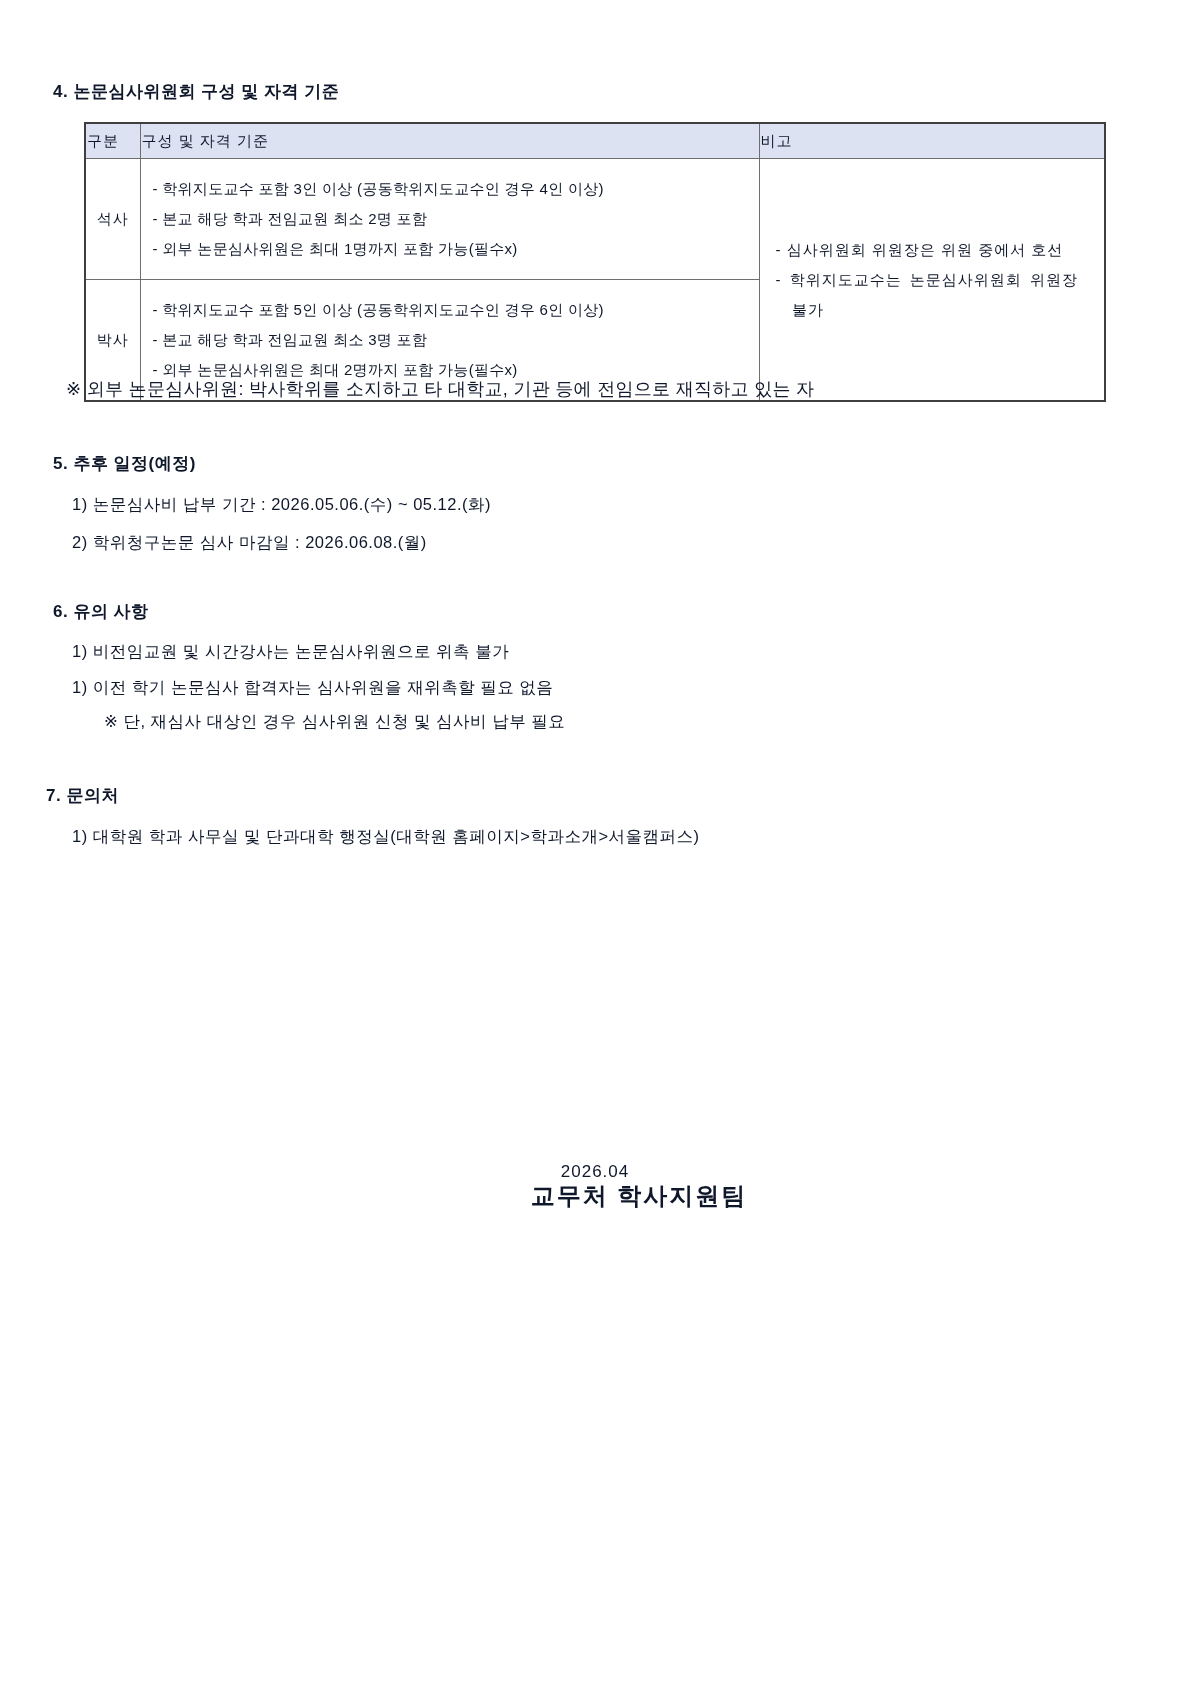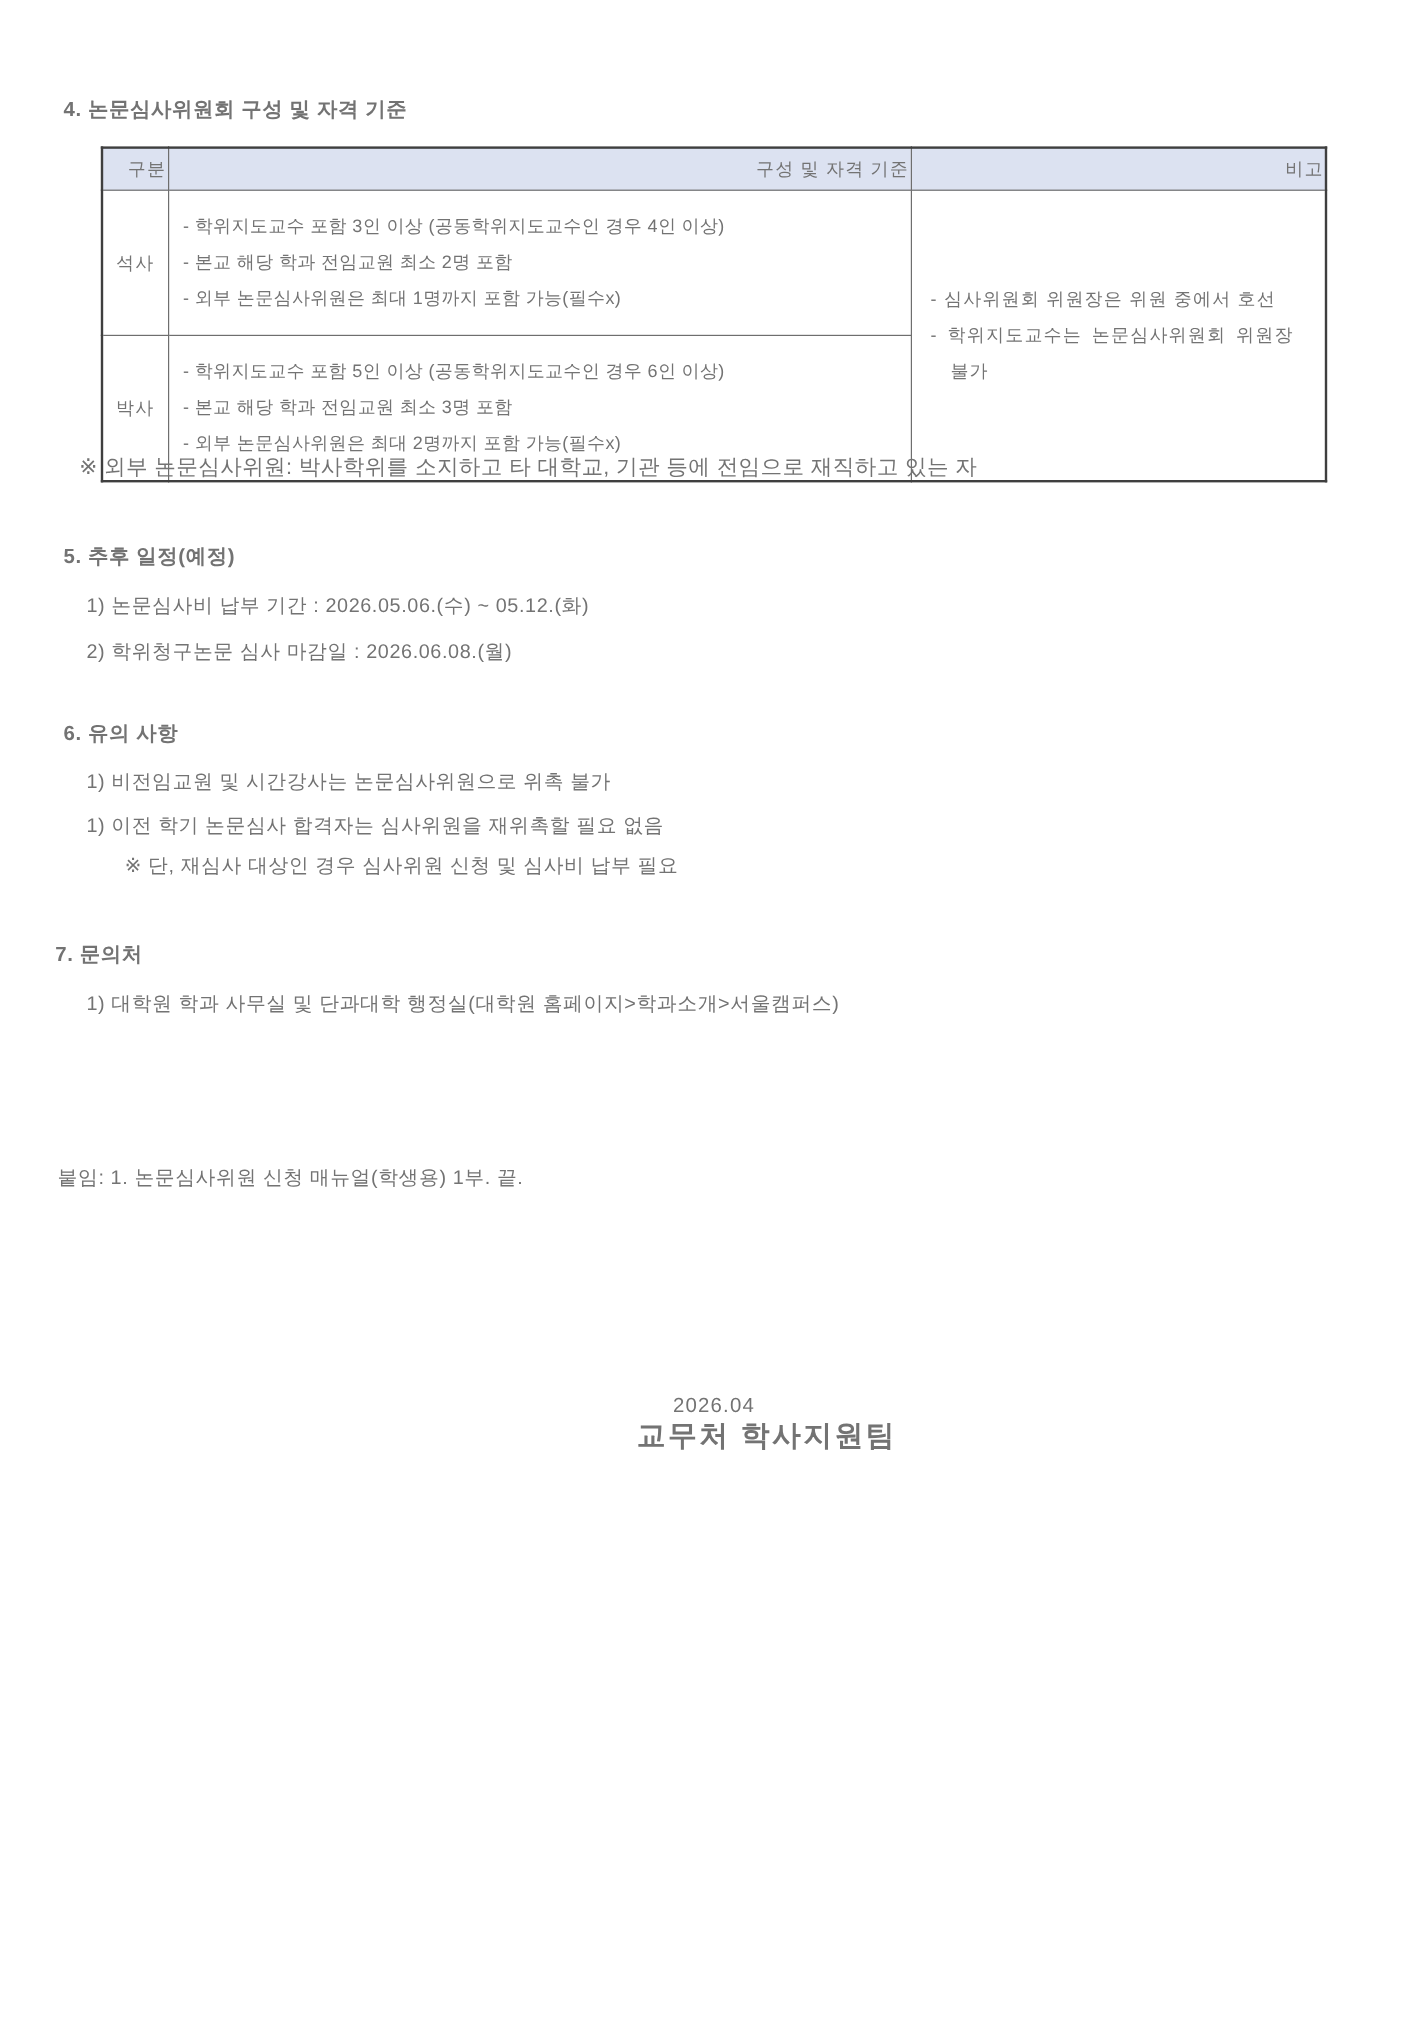--- a/index.html
+++ b/index.html
@@ -3,21 +3,21 @@
 <meta charset="utf-8">
 <style>
   html, body { margin: 0; padding: 0; background: #e9e9e9; }
   .page {
     position: relative;
     width: 1190px;
     height: 1682px;
     margin: 0 auto;
     background: #ffffff;
     font-family: "Liberation Sans", "DejaVu Sans", sans-serif;
-    color: #737373;
+    color: #0f172a;
     overflow: hidden;
   }
   .abs { position: absolute; }
   .sec-title {
     font-size: 17px;
     font-weight: bold;
     letter-spacing: 0.5px;
     white-space: nowrap;
   }
   .body-line {
@@ -42,21 +42,21 @@
   table.committee col.c2 { width: 619px; }
   table.committee col.c3 { width: 346px; }
   table.committee th, table.committee td {
     border: 1px solid #6e6e6e;
     vertical-align: middle;
   }
   table.committee th {
     background: #dce2f1;
     height: 32px;
     font-weight: normal;
-    text-align: right;
+    text-align: left;
     letter-spacing: 1px;
   }
   td.cat {
     text-align: center;
     letter-spacing: 1px;
   }
   td.crit {
     padding: 8px 12px;
     height: 104px;
   }
@@ -134,18 +134,17 @@
   <div class="abs body-line" style="left:72px; top:532px;">2) 학위청구논문 심사 마감일 : 2026.06.08.(월)</div>
 
   <div class="abs sec-title" style="left:53px; top:600px;">6. 유의 사항</div>
   <div class="abs body-line" style="left:72px; top:641px;">1) 비전임교원 및 시간강사는 논문심사위원으로 위촉 불가</div>
   <div class="abs body-line" style="left:72px; top:677px;">1) 이전 학기 논문심사 합격자는 심사위원을 재위촉할 필요 없음</div>
   <div class="abs body-line" style="left:104px; top:711px;">※ 단, 재심사 대상인 경우 심사위원 신청 및 심사비 납부 필요</div>
 
   <div class="abs sec-title" style="left:46px; top:784px;">7. 문의처</div>
   <div class="abs body-line" style="left:72px; top:826px;">1) 대학원 학과 사무실 및 단과대학 행정실(대학원 홈페이지&gt;학과소개&gt;서울캠퍼스)</div>
 
-  <div class="abs body-line" style="left:48px; top:971px;">붙임: 1. 논문심사위원 신청 매뉴얼(학생용) 1부. 끝.</div>
 
   <div class="abs centered-line doc-date" style="top:1118px;">2026.04</div>
   <div class="abs centered-line signature" style="top:1180px;padding-left:44px;">교무처 학사지원팀</div>
 
 </div>
 
 </body></html>

